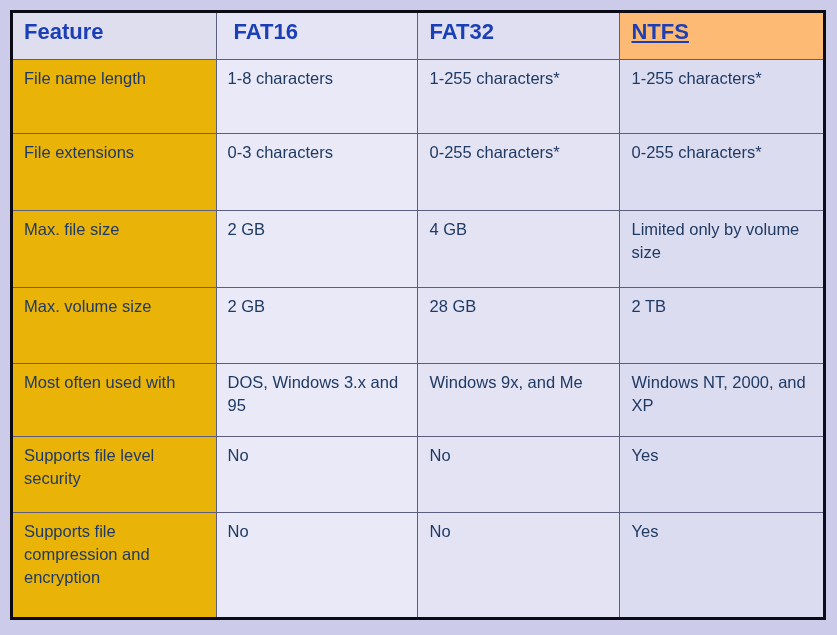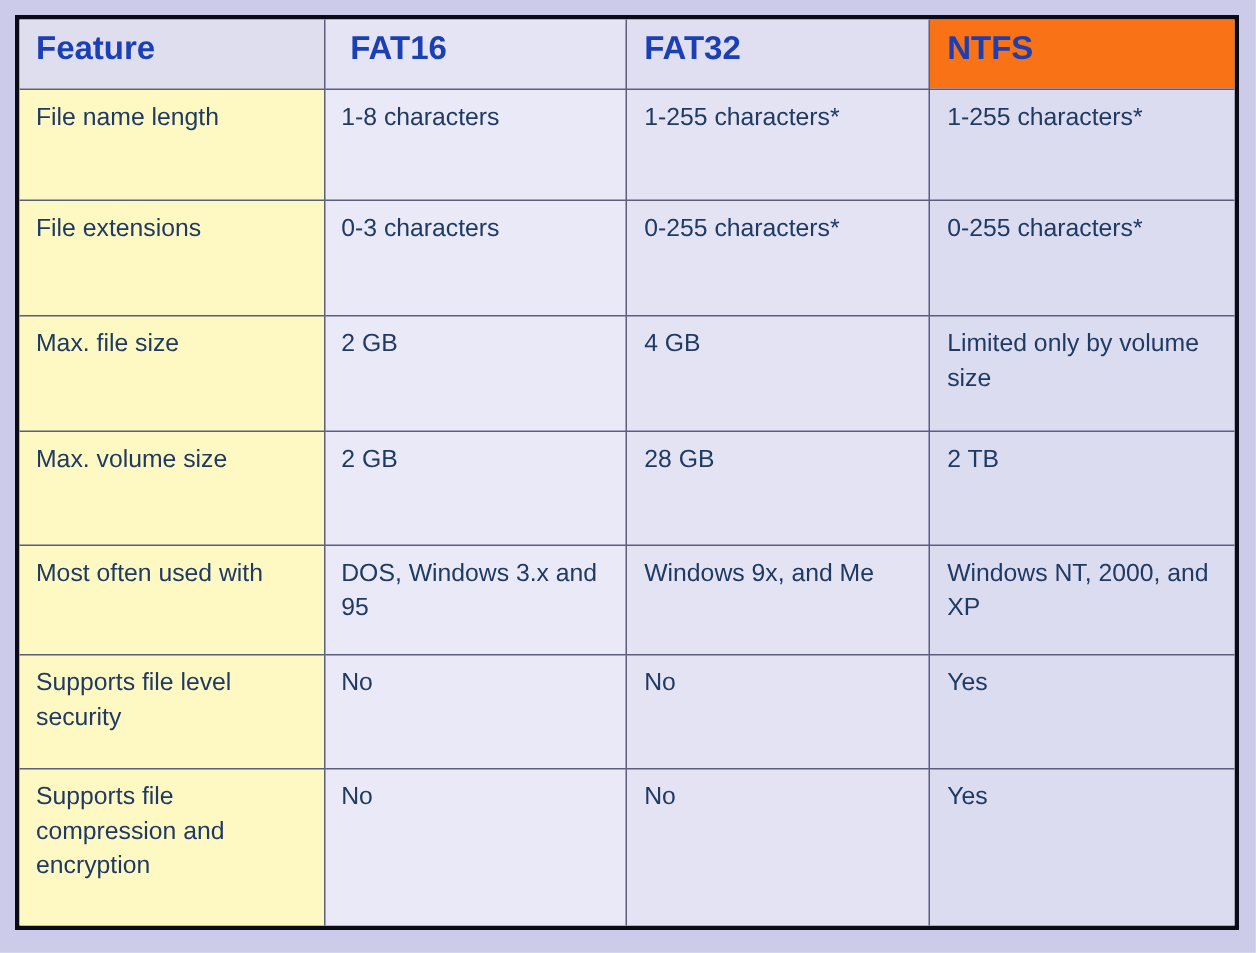--- a/index.html
+++ b/index.html
@@ -72,29 +72,29 @@
   }
 
   
   tbody td {
     font-size: 16.5px;
     color: #1f3a63;
     line-height: 1.38;
   }
 
   
-  thead th.col0, tbody td.col0 { background: #fef9c3; }
+  thead th.col0, tbody td.col0 { background: #eab308; }
   thead th.col1, tbody td.col1 { background: #e9e9f7; }
   thead th.col2, tbody td.col2 { background: #e3e3f4; }
   thead th.col3, tbody td.col3 { background: #dcdcf0; }
 
   thead th.col0 { background: #dedeef; }
   thead th.col1 { background: #e4e4f4; padding-left: 17px; }
   thead th.col2 { background: #dfdff1; margin-left: 44px; }
-  thead th.col3 { background: #f97316; }
+  thead th.col3 { background: #fdba74; text-decoration: underline; }
 
   
   tbody tr.r1 td { height: 66px; }
   tbody tr.r2 td { height: 68px; }
   tbody tr.r3 td { height: 68px; }
   tbody tr.r4 td { height: 67px; }
   tbody tr.r5 td { height: 67px; }
   tbody tr.r6 td { height: 65px; }
   tbody tr.r7 td { height: 67px; margin-top: 19px; }
   tbody tr.r8 td { height: 92px; }

